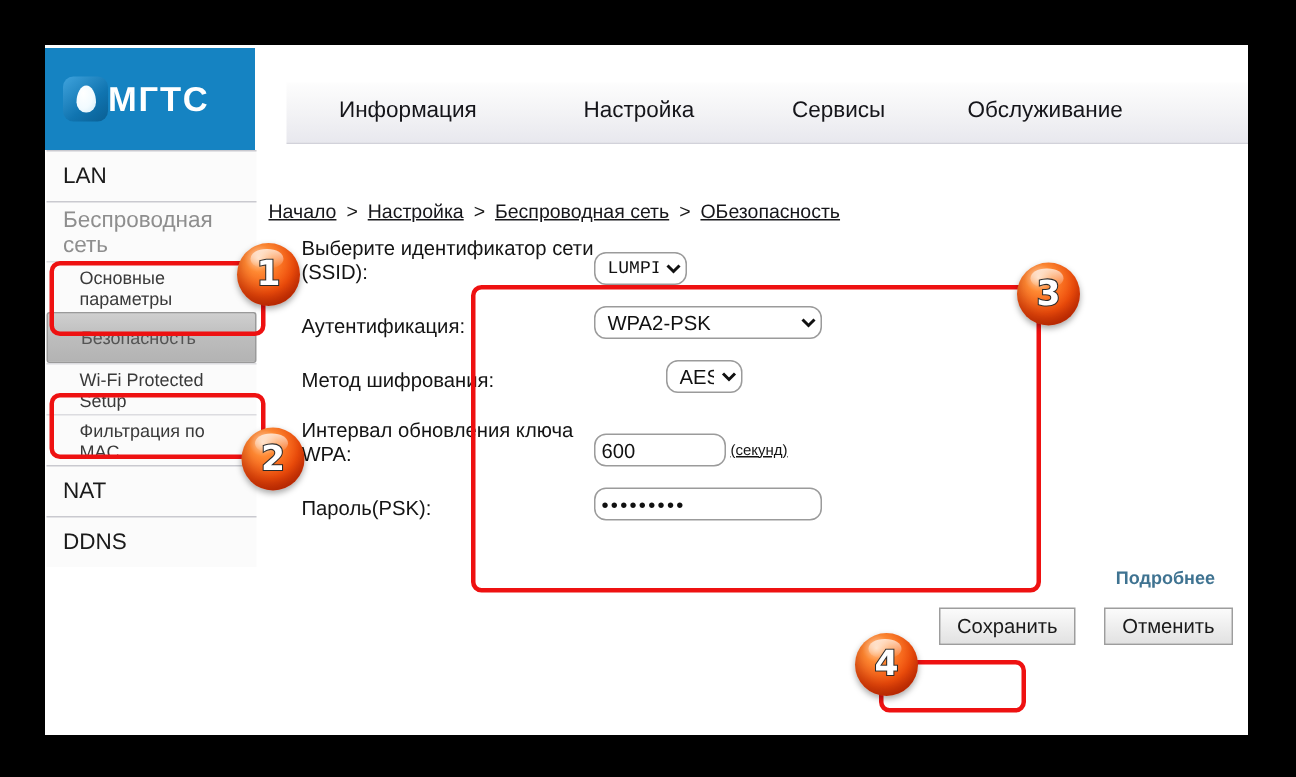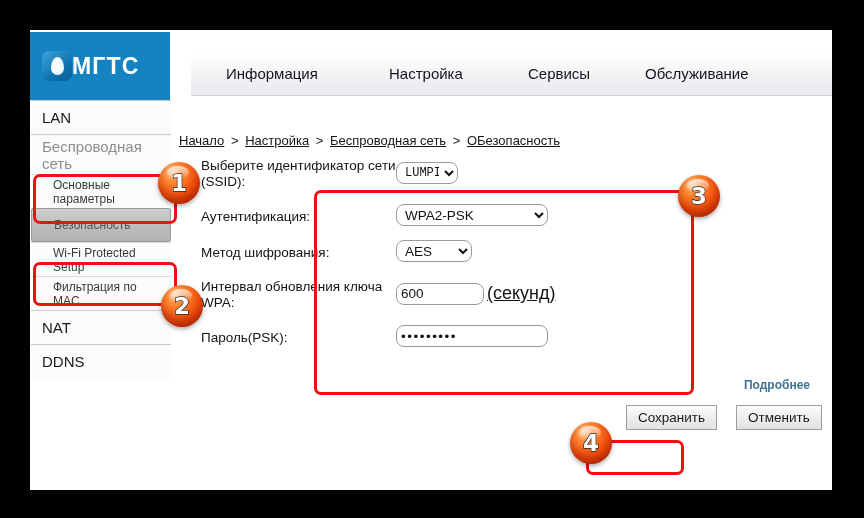--- a/index.html
+++ b/index.html
@@ -152,21 +152,21 @@
 
   
   #form-panel {
     position: absolute;
     left: 30px; top: 55px;
     width: 520px;
     background: #ffffff;
   }
   .form-row {
     display: flex;
-    align-items: center;
+    align-items: flex-end;
     margin-bottom: 14px;
     min-height: 22px;
   }
   .form-label {
     width: 195px;
     font-size: 13.5px;
     color: #141414;
     line-height: 16px;
     padding-top: 3px;
     flex: none;
@@ -187,25 +187,25 @@
     padding: 0 2px 0 4px;
     outline: none;
   }
   select.ui-select { -webkit-appearance: menulist; appearance: menulist; }
   select.ssid-select {
     font-family: "Liberation Mono", monospace;
     font-size: 12px;
     width: 62px;
   }
   select.auth-select { width: 152px; }
-  select.enc-select  { width: 76px; }
+  select.enc-select  { width: 51px; margin-left: 48px; }
   input.interval-input { width: 88px; }
   input.psk-input { width: 152px; letter-spacing: 1.5px; }
   .unit-text {
-    font-size: 18px;
+    font-size: 10px;
     color: #141414;
     margin-left: 3px;
     text-decoration: underline;
   }
 
   
   #details-link {
     position: absolute;
     right: 22px; top: 278px;
     font-size: 12px;

